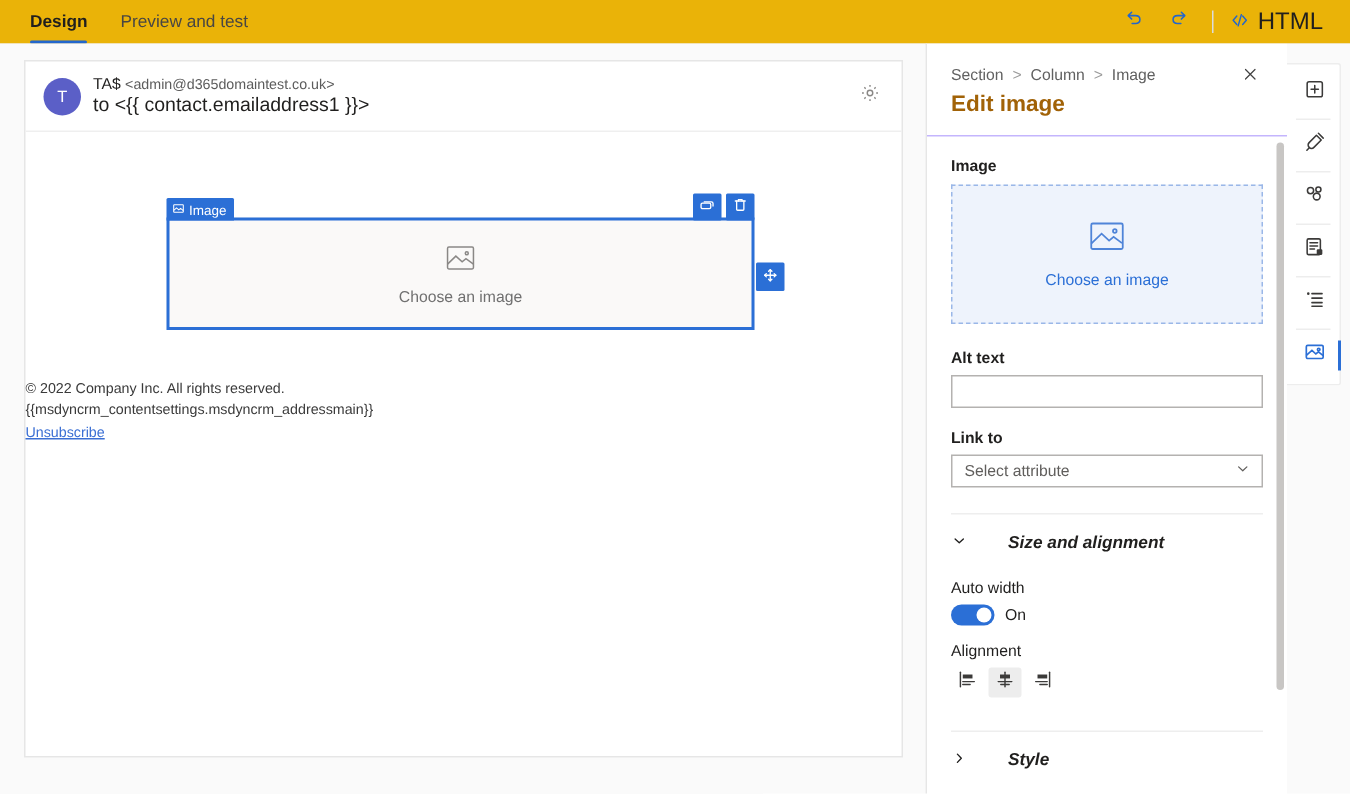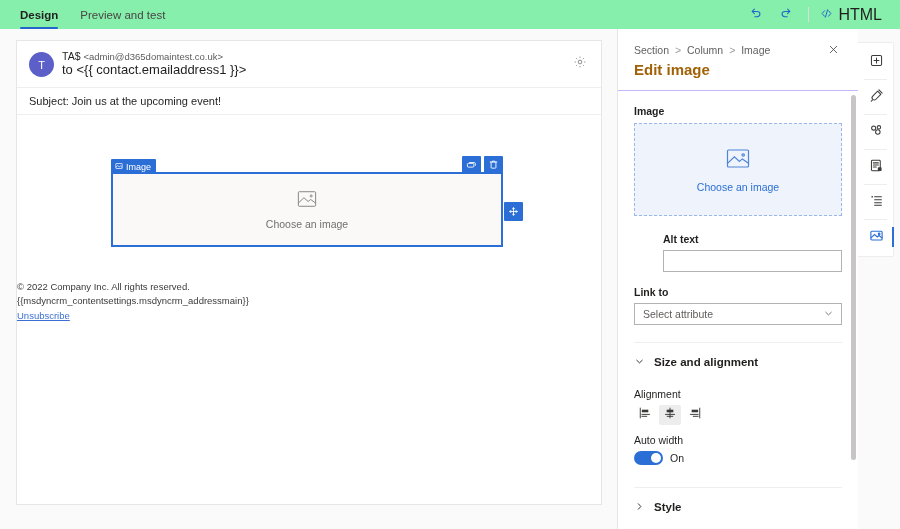--- a/index.html
+++ b/index.html
@@ -9,21 +9,21 @@
     overflow: hidden;
     background: #ffffff;
     font-family: "Liberation Sans", sans-serif;
     -webkit-font-smoothing: antialiased;
   }
 
   
   .topbar {
     position: absolute; left: 0; top: 0;
     width: 900px; height: 30px;
-    background: #86efac;
+    background: #eab308;
     border-bottom: 1px solid #e8e8e8;
   }
   .tabs { position: absolute; left: 20px; top: 0; height: 29px; display: flex; align-items: center; gap: 22px; }
   .tab {
     font-size: 11.5px; color: #484644; height: 29px;
     display: flex; align-items: center; cursor: pointer; position: relative;
   }
   .tab.active { font-weight: bold; color: #201f1e; }
   .tab.active::after {
     content: ""; position: absolute; left: 0; right: 0; bottom: 0;
@@ -171,22 +171,22 @@
   .select {
     margin-top: 5px; width: 100%; height: 22px;
     border: 1px solid #b4b2b0; background: #fff;
     display: flex; align-items: center; justify-content: space-between;
     padding: 0 7px 0 8px; cursor: pointer;
   }
   .select .sv { font-size: 10.5px; color: #605e5c; }
 
   .sec-div { margin-top: 17px; border-top: 1px solid #eeeeee; }
   .sec-head {
-    display: flex; align-items: center; gap: 9px;
-    height: 30px; cursor: pointer; margin-top: 4px;
+    display: flex; align-items: center; gap: 27px;
+    height: 30px; cursor: pointer; margin-top: 4px; font-style: italic;
   }
   .sec-head .sname { font-size: 11.5px; color: #201f1e; font-weight: bold; }
 
   .toggle-row { display: flex; align-items: center; gap: 7px; margin-top: 5px; }
   .toggle {
     width: 29px; height: 14px; border-radius: 7px; background: #2b6fd6;
     position: relative; cursor: pointer;
   }
   .toggle .knob {
     position: absolute; right: 2px; top: 2px; width: 10px; height: 10px;
@@ -288,21 +288,20 @@
       <div class="gear">
         <span>
           <svg width="14" height="14" viewBox="0 0 16 16" fill="none" stroke="#8a8886" stroke-width="1.1">
             <circle cx="8" cy="8" r="2.1"></circle>
             <path d="M8 1.9v1.4M8 12.7v1.4M14.1 8h-1.4M3.3 8H1.9M12.3 3.7l-1 1M4.7 11.3l-1 1M12.3 12.3l-1-1M4.7 4.7l-1-1"></path>
           </svg>
         </span>
       </div>
     </div>
 
-    <div class="mail-subject">Subject: Join us at the upcoming event!</div>
 
     <div class="mail-body">
 
       <div class="img-block">
         <div class="blk-tab">
           <span>
             <svg width="8" height="8" viewBox="0 0 16 16" fill="none" stroke="#ffffff" stroke-width="1.4">
               <rect x="1.6" y="3" width="12.8" height="10" rx="0.8"></rect>
               <path d="M1.6 10.6 5.4 7.2l3 2.6 2.4-2 3.6 3"></path>
             </svg>
@@ -390,21 +389,21 @@
           <svg width="26" height="23" viewBox="0 0 26 23" fill="none" stroke="#4f84d8" stroke-width="1.2">
             <rect x="2.5" y="3" width="21" height="17" rx="1"></rect>
             <circle cx="18.2" cy="8" r="1.2"></circle>
             <path d="M2.5 16.4 9.4 9.8l5 4.6 3-2.5 5.6 4.2"></path>
           </svg>
         </span>
         <div class="dz-cap">Choose an image</div>
       </div>
     </div>
 
-    <div style="margin-top:17px;margin-left:29px;">
+    <div style="margin-top:17px;">
       <div class="fld-label">Alt text</div>
       <input class="txtinput" type="text" placeholder="" style="">
     </div>
 
     <div style="margin-top:14px;">
       <div class="fld-label">Link to</div>
       <div class="select">
         <span class="sv">Select attribute</span>
         <span>
           <svg width="11" height="11" viewBox="0 0 16 16" fill="none" stroke="#605e5c" stroke-width="1.2" stroke-linecap="round" stroke-linejoin="round">
@@ -416,20 +415,30 @@
 
     <div class="sec-div"></div>
 
     <div class="sec-head">
       <span>
         <svg width="11" height="11" viewBox="0 0 16 16" fill="none" stroke="#201f1e" stroke-width="1.3" stroke-linecap="round" stroke-linejoin="round">
           <path d="M4 6.2 8 10l4-3.8"></path>
         </svg>
       </span>
       <span class="sname">Size and alignment</span>
+    </div>
+
+    <div style="margin-top:9px;">
+      <div class="fld-label norm">Auto width</div>
+      <div class="toggle-row">
+        <span class="toggle">
+          <span class="knob"></span>
+        </span>
+        <span class="tlbl">On</span>
+      </div>
     </div>
 
     <div style="margin-top:11px;">
       <div class="fld-label norm">Alignment</div>
       <div class="align-row">
         <div class="align-btn">
           <span>
             <svg width="14" height="14" viewBox="0 0 16 16" fill="none" stroke="#3b3a39" stroke-width="1.1" stroke-linecap="round">
               <path d="M2.6 2.4v11.2"></path>
               <rect x="4.4" y="4.2" width="7.4" height="3" fill="#3b3a39" stroke="none"></rect>
@@ -451,30 +460,20 @@
             <svg width="14" height="14" viewBox="0 0 16 16" fill="none" stroke="#3b3a39" stroke-width="1.1" stroke-linecap="round">
               <path d="M13.4 2.4v11.2"></path>
               <rect x="4.2" y="4.2" width="7.4" height="3" fill="#3b3a39" stroke="none"></rect>
               <path d="M2.8 9.6h8.8M6 11.8h5.6"></path>
             </svg>
           </span>
         </div>
       </div>
     </div>
 
-    <div style="margin-top:9px;">
-      <div class="fld-label norm">Auto width</div>
-      <div class="toggle-row">
-        <span class="toggle">
-          <span class="knob"></span>
-        </span>
-        <span class="tlbl">On</span>
-      </div>
-    </div>
-
     <div class="sec-div" style="margin-top:22px;"></div>
 
     <div class="sec-head">
       <span>
         <svg width="11" height="11" viewBox="0 0 16 16" fill="none" stroke="#201f1e" stroke-width="1.3" stroke-linecap="round" stroke-linejoin="round">
           <path d="M6.2 4 10 8l-3.8 4"></path>
         </svg>
       </span>
       <span class="sname">Style</span>
     </div>

